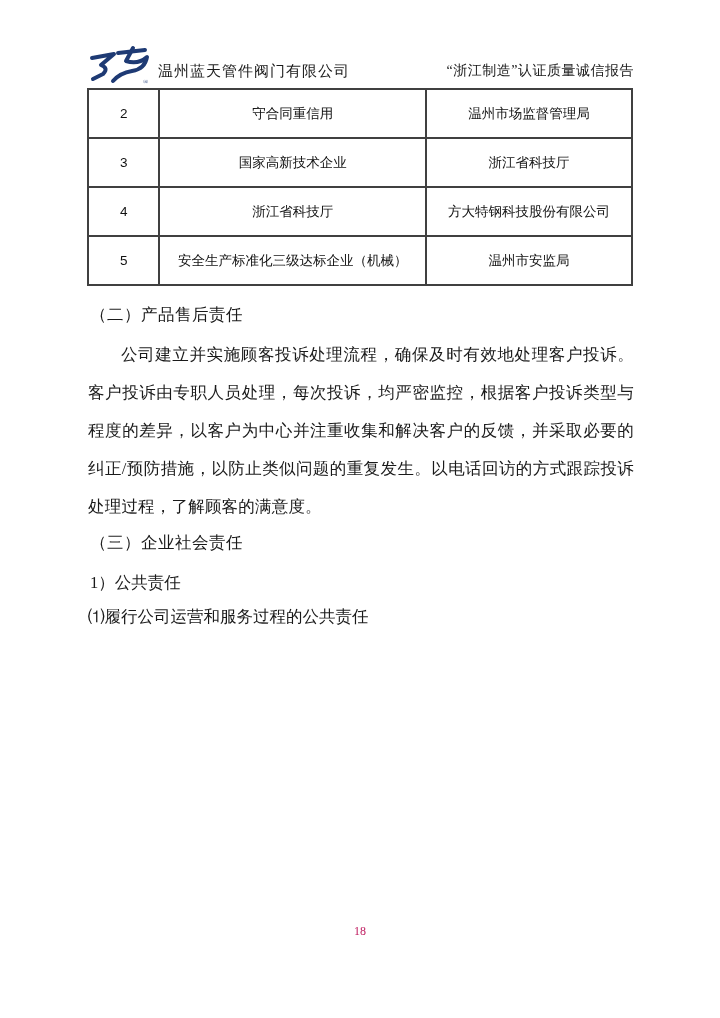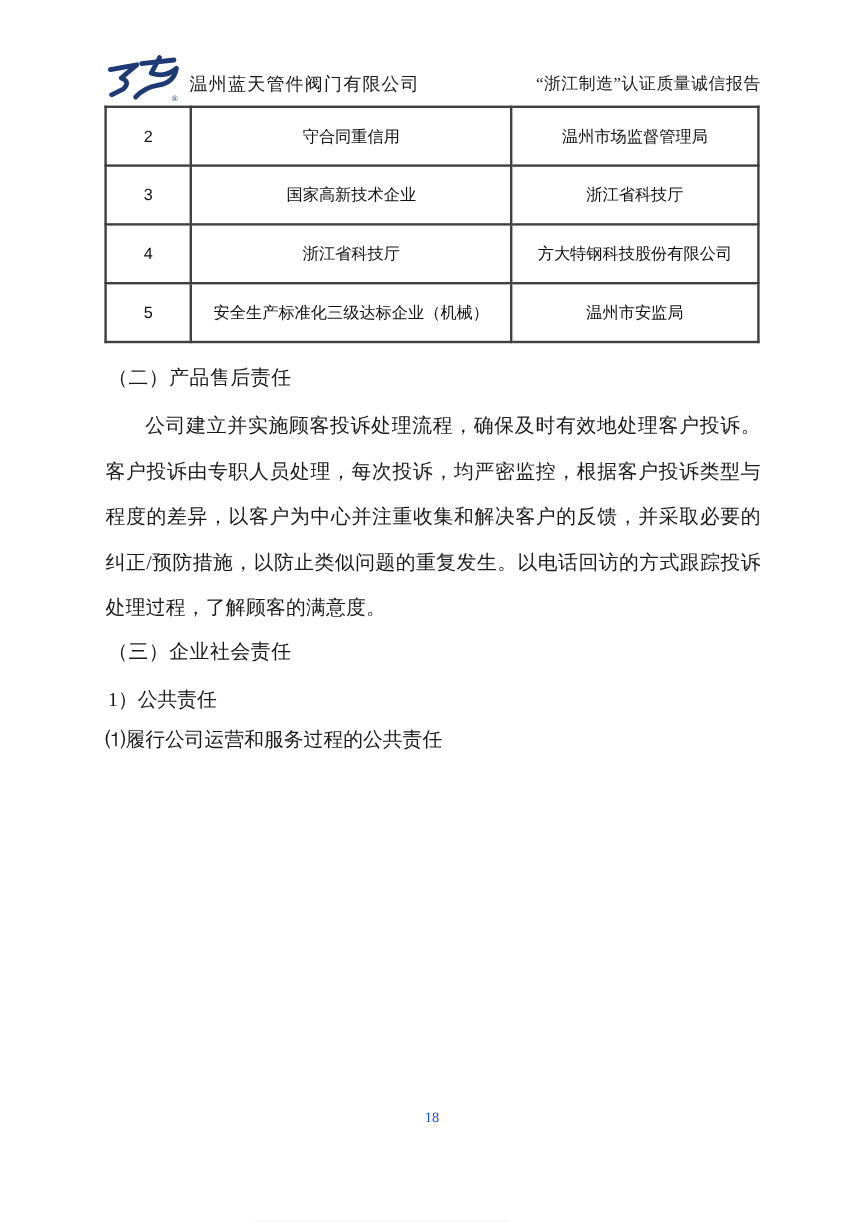--- a/index.html
+++ b/index.html
@@ -95,21 +95,21 @@
   .sub-heading.s2 { margin: 8px 0 0 0; }
 
   
   .footer {
     position: absolute;
     top: 924px;
     left: 0;
     width: 720px;
     text-align: center;
     font-size: 12px;
-    color: #1d4ed8;
+    color: #be185d;
   }
 </style>
 </head>
 <body>
 
 <div class="page">
 
   <div class="header">
     <div class="logo-wrap">
       <svg width="64" height="44" viewBox="0 0 64 44">

